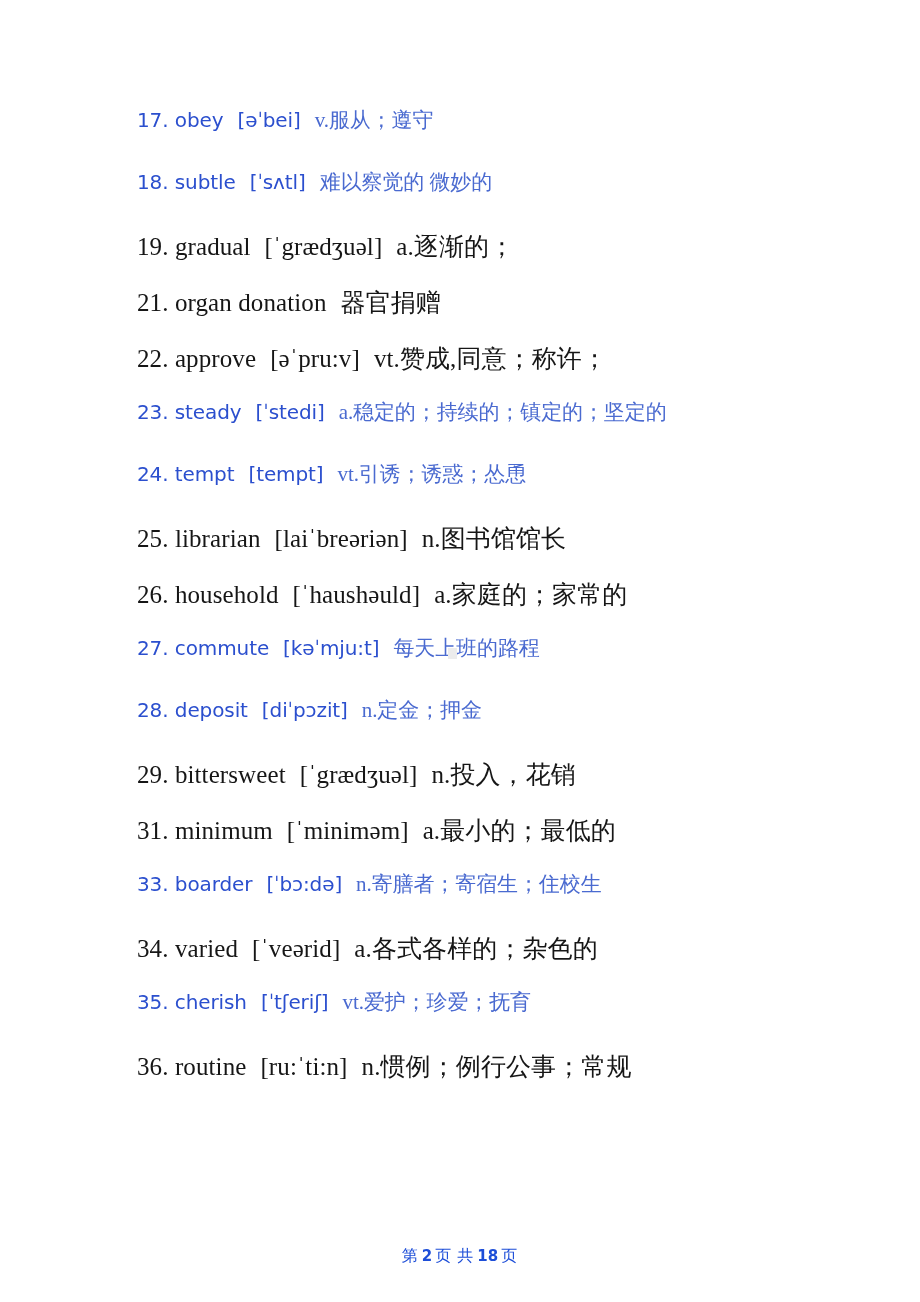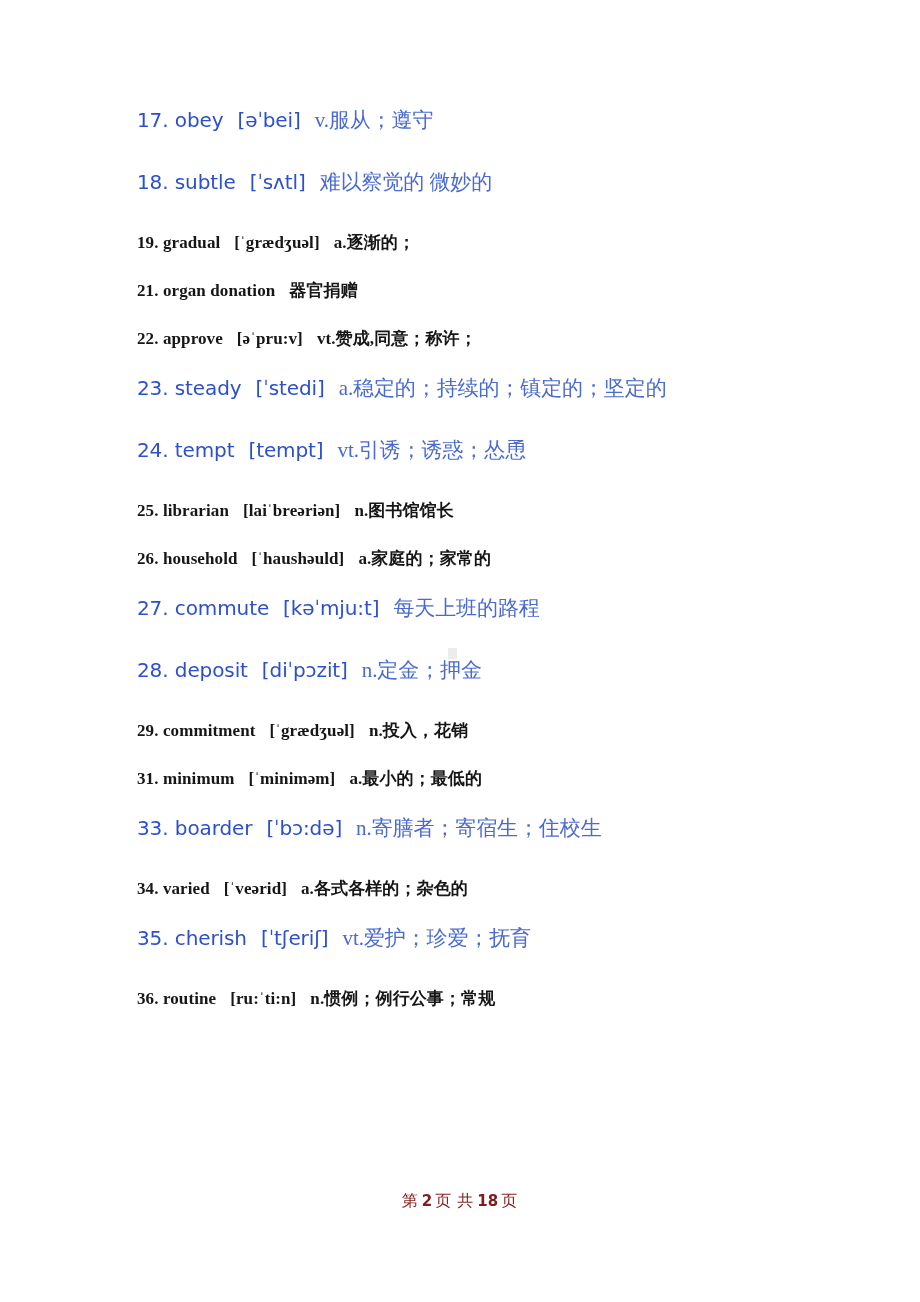--- a/index.html
+++ b/index.html
@@ -30,25 +30,24 @@
   }
 
   .entry {
     white-space: nowrap;
     line-height: 1.0;
   }
 
   
   .entry.plain {
     font-family: "Liberation Serif", "DejaVu Serif", serif;
-    font-size: 17px;
+    font-size: 25px;
     color: #161616;
     margin-bottom: 31px;
     letter-spacing: 0.1px;
-    font-weight: bold;
   }
 
   
   .entry.hl {
     font-family: "DejaVu Sans", "Liberation Sans", sans-serif;
     font-size: 20px;
     color: #2b4fce;
     font-weight: 500;
     margin-bottom: 41px;
     letter-spacing: -0.1px;
@@ -82,26 +81,26 @@
     left: 448px;
     top: 648px;
     width: 9px;
     height: 11px;
     background: #ececec;
   }
 
   .footer {
     position: absolute;
     left: 0;
-    top: 1191px;
+    top: 1246px;
     width: 920px;
     text-align: center;
     font-family: "Liberation Serif", "DejaVu Serif", serif;
     font-size: 16px;
-    color: #7f1d1d;
+    color: #1d4ed8;
   }
   .footer .pg-num {
     font-family: "DejaVu Sans", "Liberation Sans", sans-serif;
     font-weight: bold;
     font-size: 15px;
   }
   .footer .pg-word {
     letter-spacing: 1px;
     margin: 0 3px;
   }
@@ -116,21 +115,21 @@
       <div class="entry hl"><span>18.</span> <span>subtle</span><span class="gap"></span><span class="ipa">[ˈsʌtl]</span><span class="gap"></span><span class="cn">难以察觉的   微妙的</span></div>
       <div class="entry plain"><span>19.</span> <span>gradual</span><span class="gap"></span><span class="ipa">[ˈgrædʒuəl]</span><span class="gap"></span><span class="cn">a.</span><span class="cn">逐渐的；</span></div>
       <div class="entry plain"><span>21.</span> <span>organ donation</span><span class="gap"></span><span class="cn">器官捐赠</span></div>
       <div class="entry plain"><span>22.</span> <span>approve</span><span class="gap"></span><span class="ipa">[əˈpru:v]</span><span class="gap"></span><span class="cn">vt.</span><span class="cn">赞成,同意；称许；</span></div>
       <div class="entry hl"><span>23.</span> <span>steady</span><span class="gap"></span><span class="ipa">[ˈstedi]</span><span class="gap"></span><span class="cn">a.</span><span class="cn">稳定的；持续的；镇定的；坚定的</span></div>
       <div class="entry hl"><span>24.</span> <span>tempt</span><span class="gap"></span><span class="ipa">[tempt]</span><span class="gap"></span><span class="cn">vt.</span><span class="cn">引诱；诱惑；怂恿</span></div>
       <div class="entry plain"><span>25.</span> <span>librarian</span><span class="gap"></span><span class="ipa">[laiˈbreəriən]</span><span class="gap"></span><span class="cn">n.</span><span class="cn">图书馆馆长</span></div>
       <div class="entry plain"><span>26.</span> <span>household</span><span class="gap"></span><span class="ipa">[ˈhaushəuld]</span><span class="gap"></span><span class="cn">a.</span><span class="cn">家庭的；家常的</span></div>
       <div class="entry hl"><span>27.</span> <span>commute</span><span class="gap"></span><span class="ipa">[kəˈmju:t]</span><span class="gap"></span><span class="cn">每天上班的路程</span></div>
       <div class="entry hl"><span>28.</span> <span>deposit</span><span class="gap"></span><span class="ipa">[diˈpɔzit]</span><span class="gap"></span><span class="cn">n.</span><span class="cn">定金；押金</span></div>
-      <div class="entry plain"><span>29.</span> <span>commitment</span><span class="gap"></span><span class="ipa">[ˈgrædʒuəl]</span><span class="gap"></span><span class="cn">n.</span><span class="cn">投入，花销</span></div>
+      <div class="entry plain"><span>29.</span> <span>bittersweet</span><span class="gap"></span><span class="ipa">[ˈgrædʒuəl]</span><span class="gap"></span><span class="cn">n.</span><span class="cn">投入，花销</span></div>
       <div class="entry plain"><span>31.</span> <span>minimum</span><span class="gap"></span><span class="ipa">[ˈminiməm]</span><span class="gap"></span><span class="cn">a.</span><span class="cn">最小的；最低的</span></div>
       <div class="entry hl"><span>33.</span> <span>boarder</span><span class="gap"></span><span class="ipa">[ˈbɔ:də]</span><span class="gap"></span><span class="cn">n.</span><span class="cn">寄膳者；寄宿生；住校生</span></div>
       <div class="entry plain"><span>34.</span> <span>varied</span><span class="gap"></span><span class="ipa">[ˈveərid]</span><span class="gap"></span><span class="cn">a.</span><span class="cn">各式各样的；杂色的</span></div>
       <div class="entry hl"><span>35.</span> <span>cherish</span><span class="gap"></span><span class="ipa">[ˈtʃeriʃ]</span><span class="gap"></span><span class="cn">vt.</span><span class="cn">爱护；珍爱；抚育</span></div>
       <div class="entry plain"><span>36.</span> <span>routine</span><span class="gap"></span><span class="ipa">[ru:ˈti:n]</span><span class="gap"></span><span class="cn">n.</span><span class="cn">惯例；例行公事；常规</span></div>
     </div>
 
   <div class="artifact"></div>
 
   <div class="footer">

